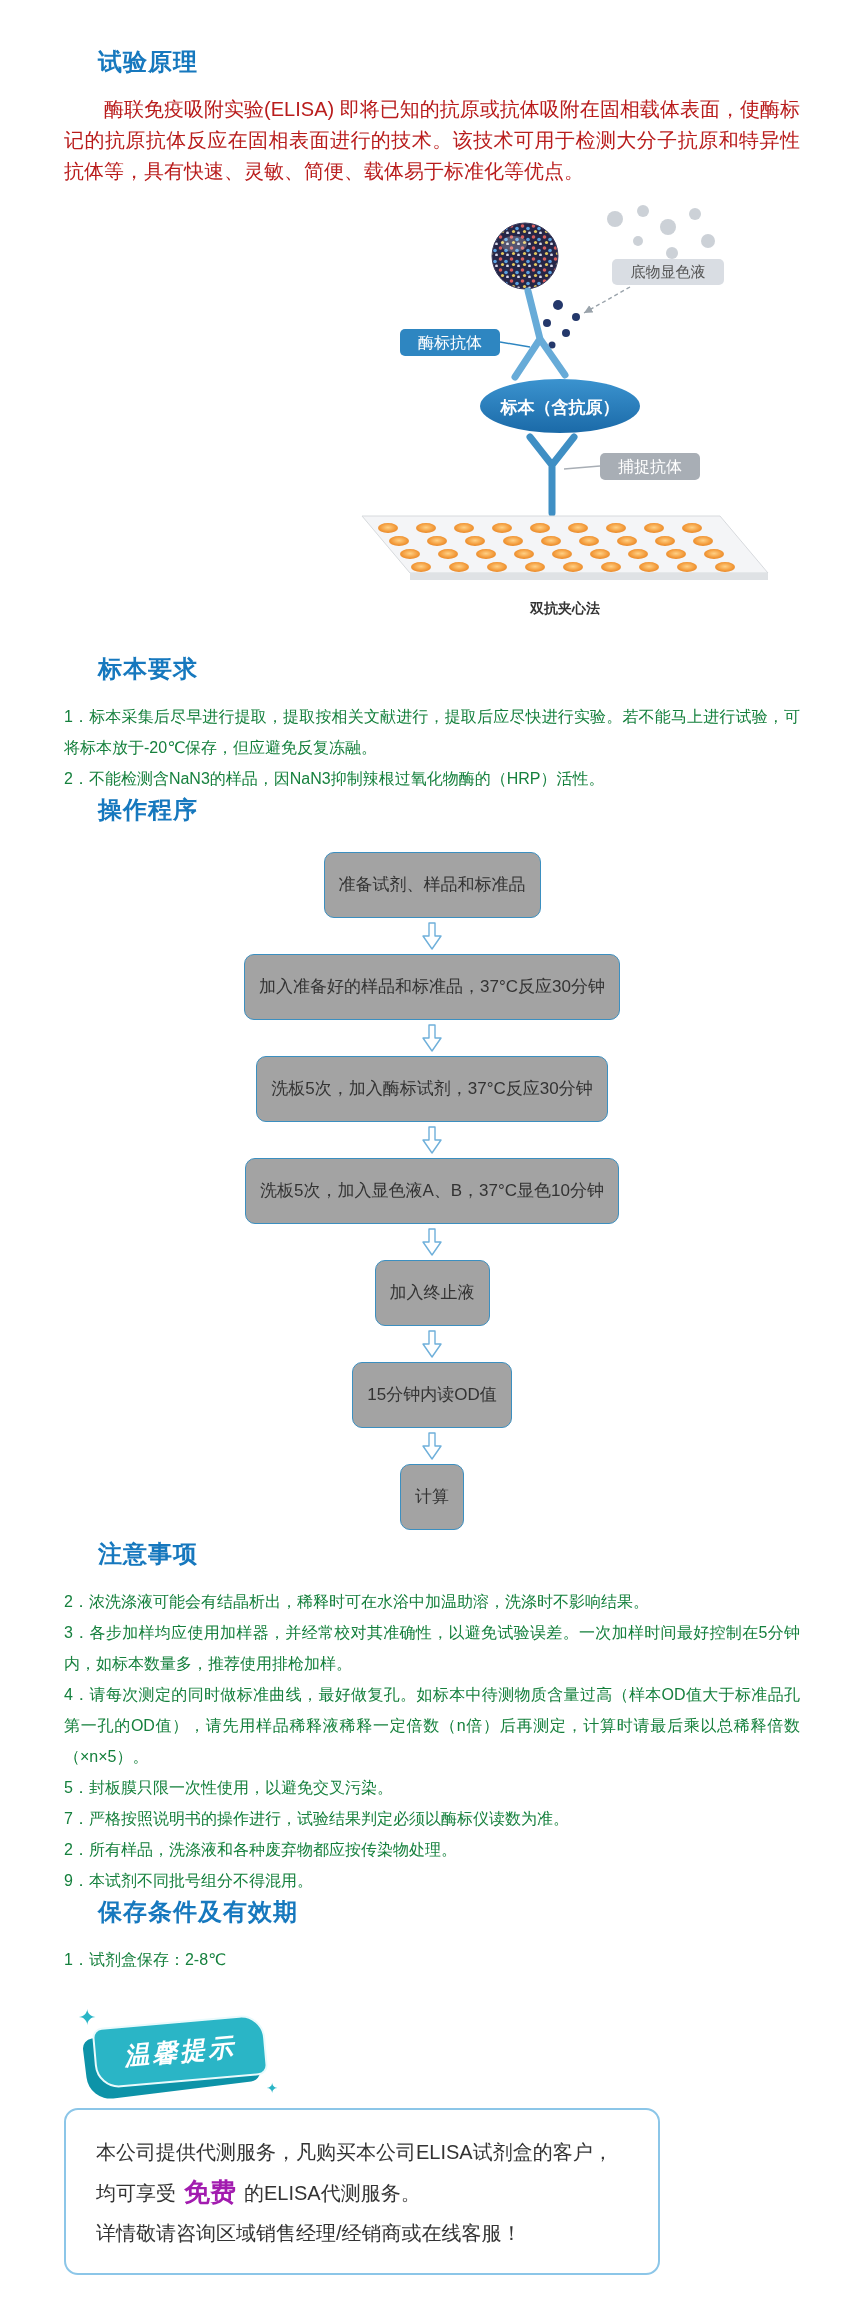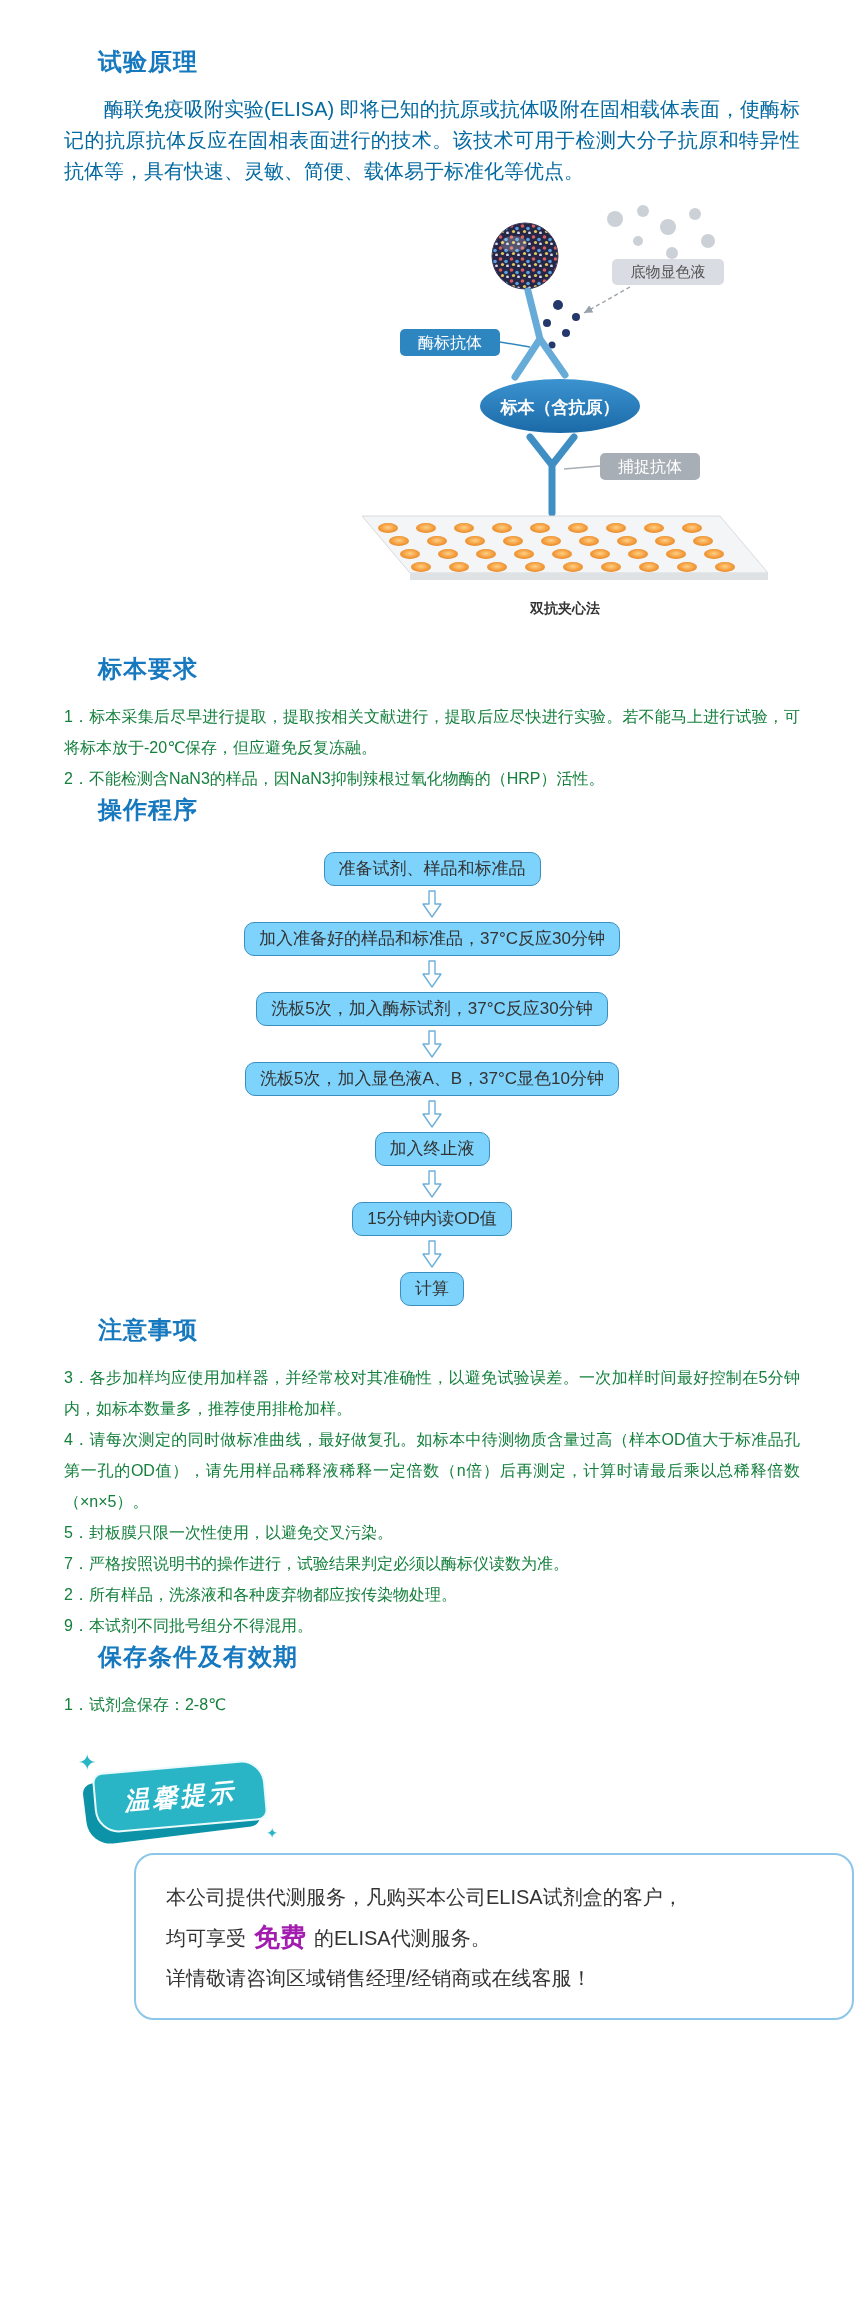--- a/index.html
+++ b/index.html
@@ -3,43 +3,43 @@
 <meta charset="utf-8">
 <style>
   * { margin:0; padding:0; box-sizing:border-box; }
   html,body { background:#ffffff; }
   body { font-family:"Liberation Sans","DejaVu Sans",sans-serif; color:#333; }
   .page { width:864px; min-height:2298px; margin:0 auto; background:#fff; padding:46px 64px 40px; overflow:hidden; }
 
   h2.sec { color:#1678be; font-size:24px; font-weight:bold; letter-spacing:1px; margin:0 0 16px 34px; }
   .sec-gap { margin-top:42px; }
 
-  .body-text { font-size:20px; line-height:31px; text-align:justify; text-indent:2em; color:#0369a1; }
+  .body-text { font-size:20px; line-height:31px; text-align:justify; text-indent:2em; color:#b91c1c; }
   .item { font-size:16px; line-height:31px; text-align:justify; color:#15803d; }
 
   .diagram-wrap { text-align:right; margin:14px 0 18px; }
 
   
   .flow { display:flex; flex-direction:column; align-items:center; margin:26px 0 8px; }
-  .flow-box { border:1px solid #3b8fc0; border-radius:10px; background:#7dd3fc; color:#333;
-              font-size:17px; line-height:22px; padding:5px 14px; white-space:nowrap; }
+  .flow-box { border:1px solid #3b8fc0; border-radius:10px; background:#a3a3a3; color:#333;
+              font-size:17px; line-height:22px; padding:21px 14px; white-space:nowrap; }
   .flow-arrow { margin:4px 0; line-height:0; }
 
   
   .tip-badge { position:relative; display:inline-block; margin:44px 0 26px 30px; }
   .tip-back { position:absolute; left:-9px; top:8px; right:8px; bottom:-9px; background:#0d93a8;
               border-radius:10px 24px 10px 24px; transform:rotate(-7deg); }
   .tip-text { position:relative; display:inline-block; background:#2ab5c6; color:#fff; font-size:25px;
               font-weight:bold; font-style:italic; letter-spacing:3px; padding:12px 28px;
               border-radius:10px 24px 10px 24px; transform:rotate(-5deg); border:2px solid #eafafc; }
   .tip-star { position:absolute; left:-16px; top:-16px; color:#2ab5c6; font-size:22px; z-index:2; }
   .tip-star2 { position:absolute; right:-12px; bottom:-14px; color:#2ab5c6; font-size:14px; z-index:2; }
 
   
-  .notice-box { border:2px solid #8cc6e8; border-radius:20px; width:720px; margin-left:70px;
+  .notice-box { border:2px solid #8cc6e8; border-radius:14px; width:596px; 
                 padding:22px 30px 20px; }
   .notice-box p { font-size:20px; line-height:40px; color:#333; }
   .notice-box .free { color:#a21caf; font-size:26px; font-weight:bold; margin:0 8px; vertical-align:-1px; }
 
   .storage-items .item { margin-bottom:2px; }
 </style>
 </head>
 <body>
 
 <div class="page">
@@ -200,20 +200,21 @@
         </svg></div>
     <div class="flow-box">15分钟内读OD值</div>
     <div class="flow-arrow"><svg width="20" height="28" viewBox="0 0 20 28">
           <path d="M7,1 L13,1 L13,14 L19,14 L10,27 L1,14 L7,14 Z" fill="#fff" stroke="#6fb0da" stroke-width="1.4" stroke-linejoin="round"></path>
         </svg></div>
     <div class="flow-box">计算</div>
   </div>
 
   
   <h2 class="sec sec-gap">注意事项</h2>
+  <p class="item">2．浓洗涤液可能会有结晶析出，稀释时可在水浴中加温助溶，洗涤时不影响结果。</p>
   <p class="item">3．各步加样均应使用加样器，并经常校对其准确性，以避免试验误差。一次加样时间最好控制在5分钟内，如标本数量多，推荐使用排枪加样。</p>
   <p class="item">4．请每次测定的同时做标准曲线，最好做复孔。如标本中待测物质含量过高（样本OD值大于标准品孔第一孔的OD值），请先用样品稀释液稀释一定倍数（n倍）后再测定，计算时请最后乘以总稀释倍数（×n×5）。</p>
   <p class="item">5．封板膜只限一次性使用，以避免交叉污染。</p>
   <p class="item">7．严格按照说明书的操作进行，试验结果判定必须以酶标仪读数为准。</p>
   <p class="item">2．所有样品，洗涤液和各种废弃物都应按传染物处理。</p>
   <p class="item">9．本试剂不同批号组分不得混用。</p>
 
   
   <h2 class="sec sec-gap">保存条件及有效期</h2>
   <div class="storage-items">

